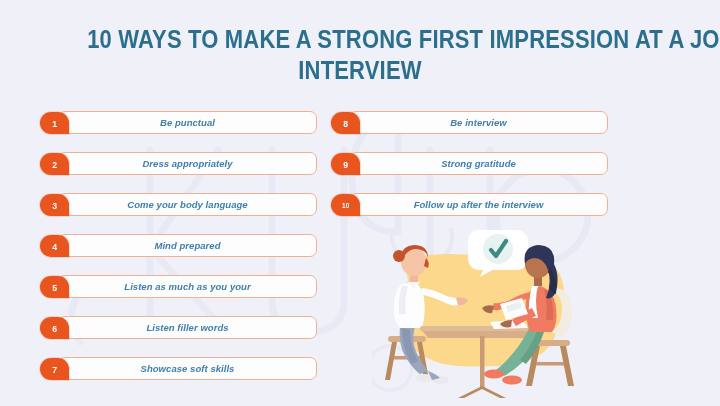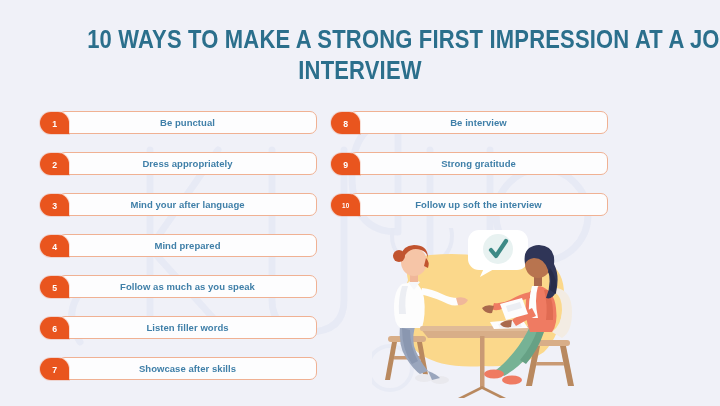--- a/index.html
+++ b/index.html
@@ -68,20 +68,21 @@
     display:flex;
     align-items:center;
     justify-content:center;
   }
   .pill-label {
     font-size:9.5px;
     font-weight:bold;
     color:#3f7fa8;
     letter-spacing:0.05px;
     white-space:nowrap;
+    font-style:italic;
   }
 
   .badge {
     position:absolute;
     left:0; top:1px;
     width:29px; height:22px;
     background:#e9551e;
     border-radius:11px 11px 0 11px;
     display:flex;
     align-items:center;
@@ -147,57 +148,57 @@
     <div class="pill">
       <span class="pill-label">Dress appropriately</span>
     </div>
     <div class="badge">
       <span class="badge-num">2</span>
     </div>
   </div>
 
   <div class="list-item">
     <div class="pill">
-      <span class="pill-label">Mind your after language</span>
+      <span class="pill-label">Come your body language</span>
     </div>
     <div class="badge">
       <span class="badge-num">3</span>
     </div>
   </div>
 
   <div class="list-item">
     <div class="pill">
       <span class="pill-label">Mind prepared</span>
     </div>
     <div class="badge">
       <span class="badge-num">4</span>
     </div>
   </div>
 
   <div class="list-item">
     <div class="pill">
-      <span class="pill-label">Follow as much as you speak</span>
+      <span class="pill-label">Listen as much as you your</span>
     </div>
     <div class="badge">
       <span class="badge-num">5</span>
     </div>
   </div>
 
   <div class="list-item">
     <div class="pill">
       <span class="pill-label">Listen filler words</span>
     </div>
     <div class="badge">
       <span class="badge-num">6</span>
     </div>
   </div>
 
   <div class="list-item">
     <div class="pill">
-      <span class="pill-label">Showcase after skills</span>
+      <span class="pill-label">Showcase soft skills</span>
     </div>
     <div class="badge">
       <span class="badge-num">7</span>
     </div>
   </div>
 
 </div>
 
 <div id="list-right">
 
@@ -214,21 +215,21 @@
     <div class="pill">
       <span class="pill-label">Strong gratitude</span>
     </div>
     <div class="badge">
       <span class="badge-num">9</span>
     </div>
   </div>
 
   <div class="list-item">
     <div class="pill">
-      <span class="pill-label">Follow up soft the interview</span>
+      <span class="pill-label">Follow up after the interview</span>
     </div>
     <div class="badge two-digit">
       <span class="badge-num">10</span>
     </div>
   </div>
 
 </div>
 
 <svg id="illustration" viewBox="0 0 216 172" xmlns="http://www.w3.org/2000/svg">
 

